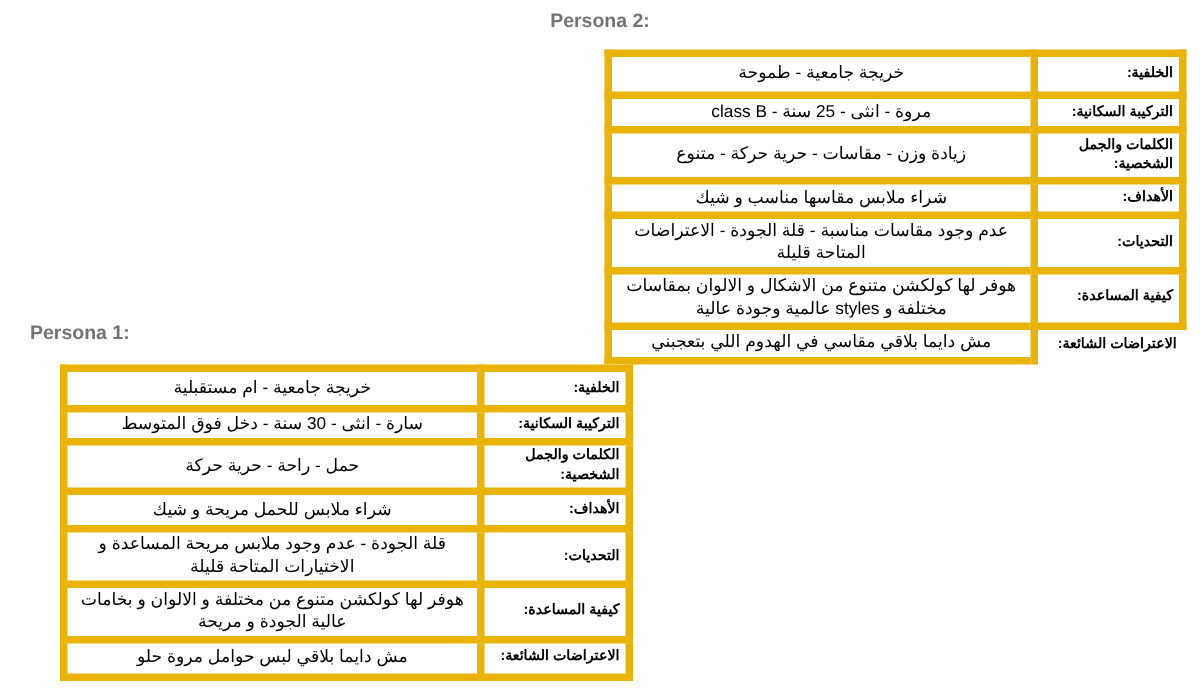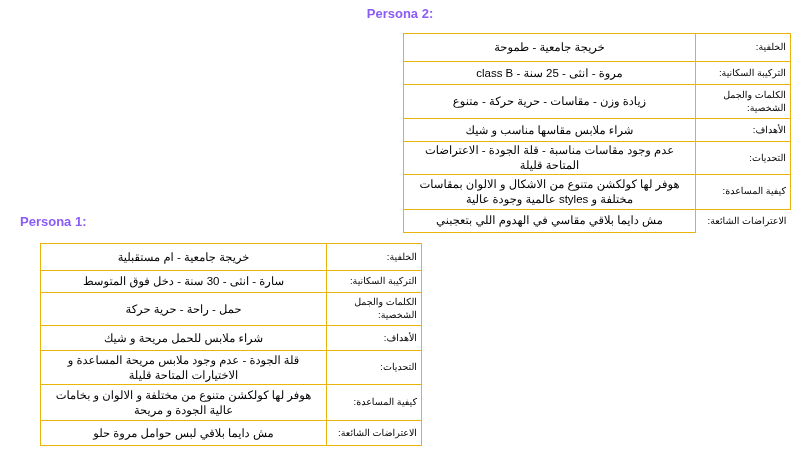--- a/index.html
+++ b/index.html
@@ -8,44 +8,44 @@
     background: #ffffff;
     color: #000000;
     font-family: "Liberation Sans", sans-serif;
     position: relative;
     overflow: hidden;
   }
   .persona-title {
     position: absolute;
     font-weight: bold;
     font-size: 13px;
-    color: #8b5cf6;
+    color: #737373;
     white-space: nowrap;
   }
   #p2-title { top: 6px; left: 0; width: 800px; text-align: center; }
   #p1-title { top: 214px; left: 20px; }
 
   table.persona-table {
     position: absolute;
     border-collapse: collapse;
     table-layout: fixed;
     background: #fff;
   }
   #p2-table { left: 403px; top: 33px; width: 388px; }
   #p1-table { left: 40px;  top: 243px; width: 382px; }
 
   .persona-table td {
-    border: 1px solid #eab308;
+    border: 5px solid #eab308;
     padding: 1px 4px;
     vertical-align: middle;
     overflow: hidden;
   }
   .persona-table td.row-label {
     width: 86px;
-    font-weight: normal;
+    font-weight: bold;
     font-size: 9.5px;
     line-height: 1.35;
     text-align: right;
   }
   .persona-table td.row-value {
     font-size: 11.5px;
     line-height: 1.3;
     text-align: center;
   }
 

